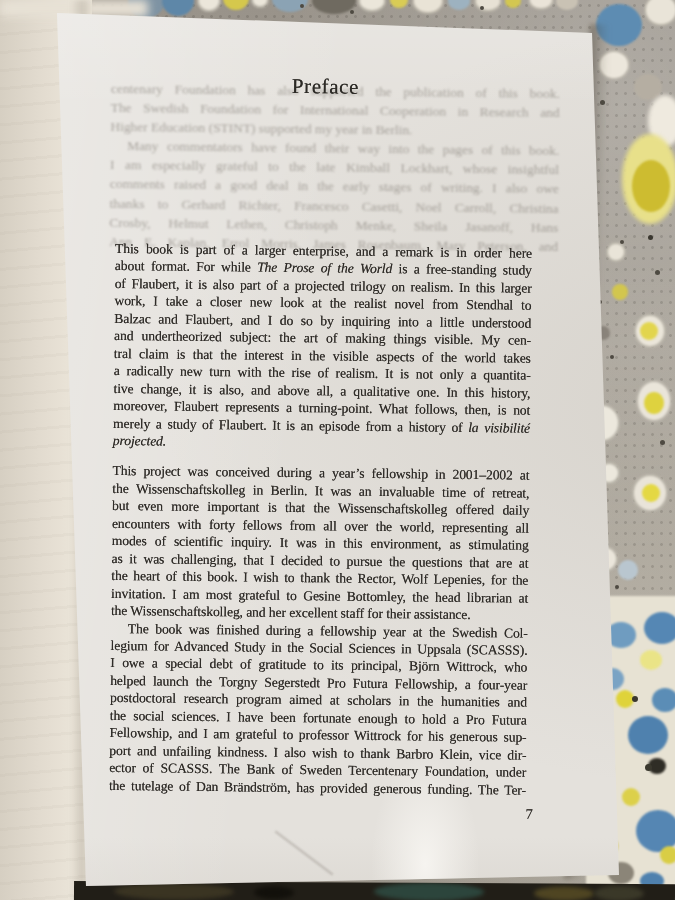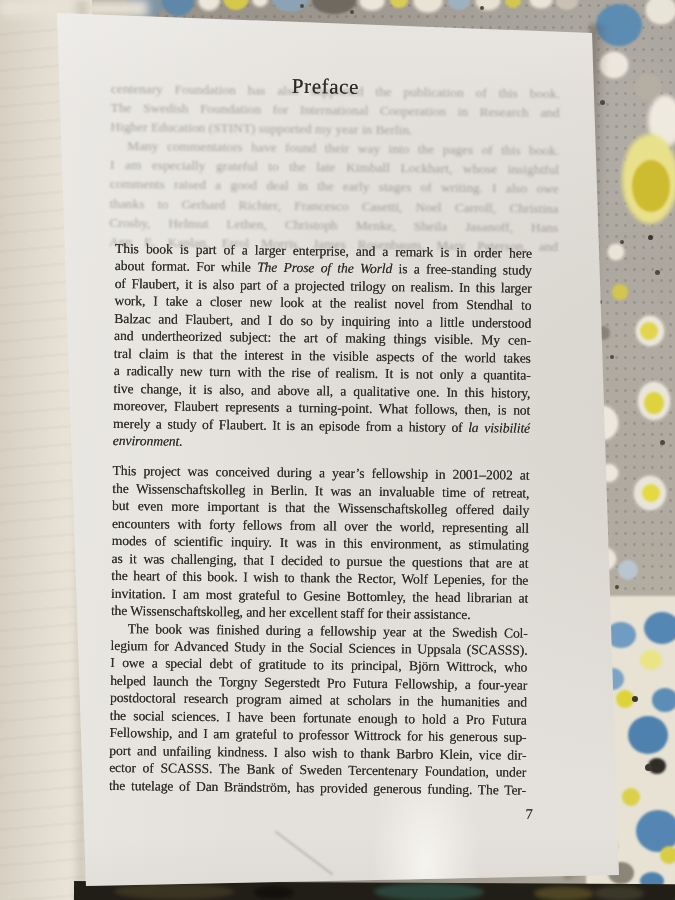--- a/index.html
+++ b/index.html
@@ -226,21 +226,21 @@
         <div class="line">about format. For while <i>The Prose of the World</i> is a free-standing study</div>
         <div class="line">of Flaubert, it is also part of a projected trilogy on realism. In this larger</div>
         <div class="line">work, I take a closer new look at the realist novel from Stendhal to</div>
         <div class="line">Balzac and Flaubert, and I do so by inquiring into a little understood</div>
         <div class="line">and undertheorized subject: the art of making things visible. My cen-</div>
         <div class="line">tral claim is that the interest in the visible aspects of the world takes</div>
         <div class="line">a radically new turn with the rise of realism. It is not only a quantita-</div>
         <div class="line">tive change, it is also, and above all, a qualitative one. In this history,</div>
         <div class="line">moreover, Flaubert represents a turning-point. What follows, then, is not</div>
         <div class="line">merely a study of Flaubert. It is an episode from a history of <i>la visibilité</i></div>
-        <div class="line short"><i>environment.</i></div>
+        <div class="line short"><i>projected.</i></div>
       </div>
     <div class="paragraph spaced">
         <div class="line">This project was conceived during a year’s fellowship in 2001–2002 at</div>
         <div class="line">the Wissenschaftskolleg in Berlin. It was an invaluable time of retreat,</div>
         <div class="line">but even more important is that the Wissenschaftskolleg offered daily</div>
         <div class="line">encounters with forty fellows from all over the world, representing all</div>
         <div class="line">modes of scientific inquiry. It was in this environment, as stimulating</div>
         <div class="line">as it was challenging, that I decided to pursue the questions that are at</div>
         <div class="line">the heart of this book. I wish to thank the Rector, Wolf Lepenies, for the</div>
         <div class="line">invitation. I am most grateful to Gesine Bottomley, the head librarian at</div>

